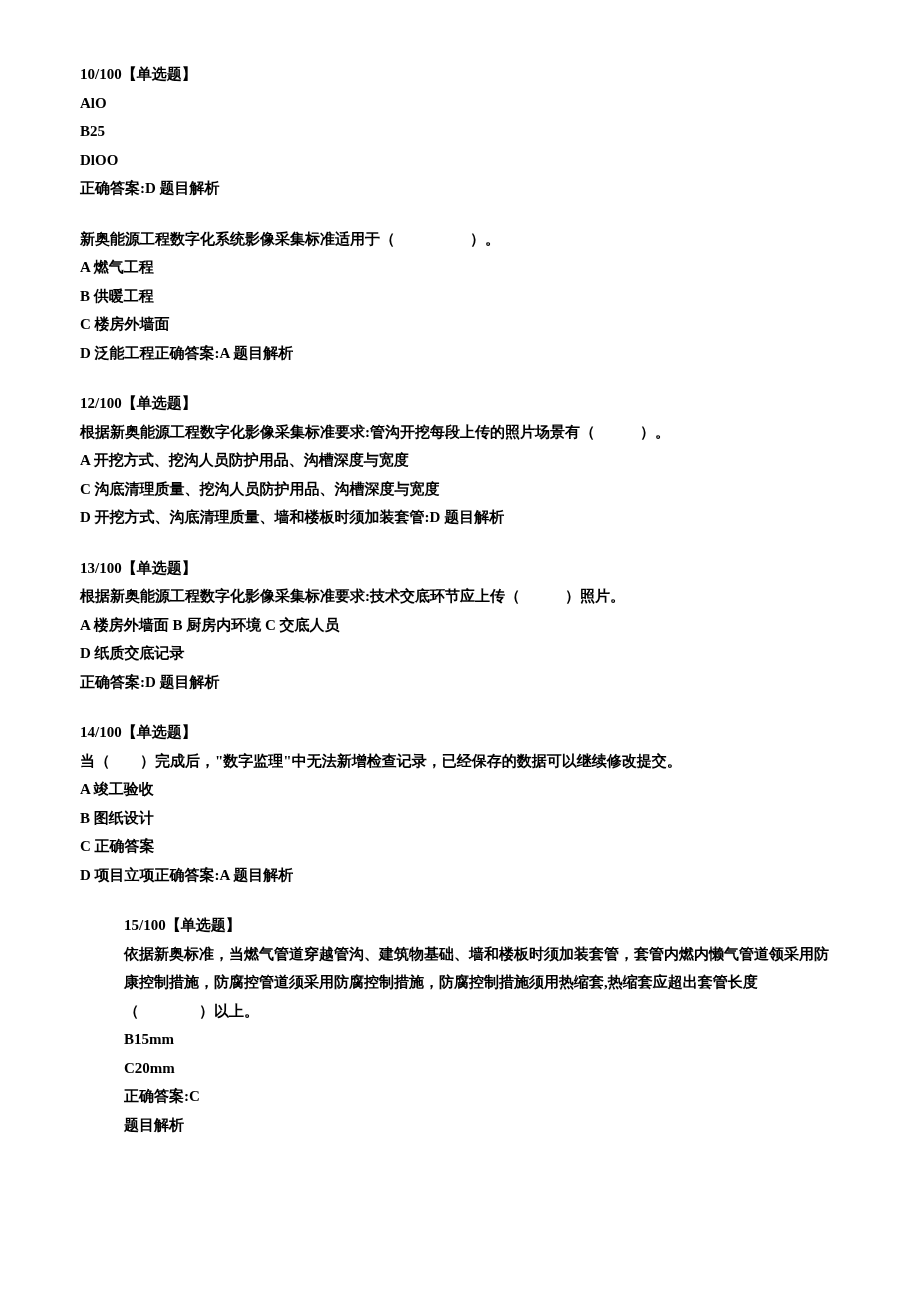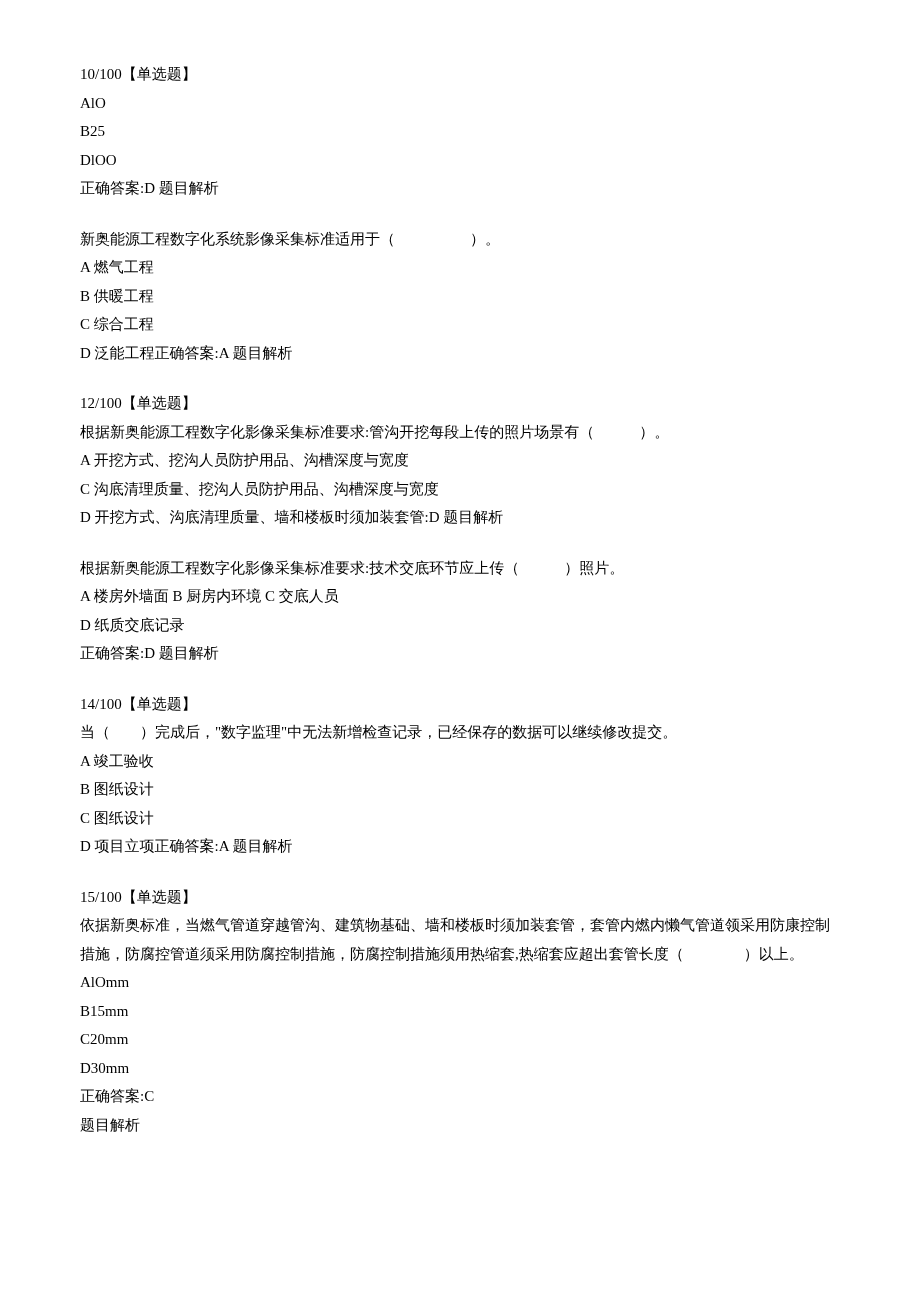--- a/index.html
+++ b/index.html
@@ -8,70 +8,70 @@
     font-family: "SimSun", "宋体", serif;
     font-size: 15px;
     line-height: 1.9;
     color: #000;
     background: #fff;
     width: 920px;
     box-sizing: border-box;
   }
   .question {
     margin-bottom: 22px;
+    font-weight: bold;
   }
   .line {
     display: block;
   }
 </style>
 </head>
 <body>
 
 <div class="question">
   <span class="line">10/100【单选题】</span>
   <span class="line">AlO</span>
   <span class="line">B25</span>
   <span class="line">DlOO</span>
   <span class="line">正确答案:D 题目解析</span>
 </div>
 
 <div class="question">
   <span class="line">新奥能源工程数字化系统影像采集标准适用于（　　　　　）。</span>
   <span class="line">A 燃气工程</span>
   <span class="line">B 供暖工程</span>
-  <span class="line">C 综合工程</span>
+  <span class="line">C 楼房外墙面</span>
   <span class="line">D 泛能工程正确答案:A 题目解析</span>
 </div>
 
 <div class="question">
   <span class="line">12/100【单选题】</span>
   <span class="line">根据新奥能源工程数字化影像采集标准要求:管沟开挖每段上传的照片场景有（　　　）。</span>
   <span class="line">A 开挖方式、挖沟人员防护用品、沟槽深度与宽度</span>
   <span class="line">C 沟底清理质量、挖沟人员防护用品、沟槽深度与宽度</span>
   <span class="line">D 开挖方式、沟底清理质量、墙和楼板时须加装套管:D 题目解析</span>
 </div>
 
 <div class="question">
+  <span class="line">13/100【单选题】</span>
   <span class="line">根据新奥能源工程数字化影像采集标准要求:技术交底环节应上传（　　　）照片。</span>
   <span class="line">A 楼房外墙面 B 厨房内环境 C 交底人员</span>
   <span class="line">D 纸质交底记录</span>
   <span class="line">正确答案:D 题目解析</span>
 </div>
 
 <div class="question">
   <span class="line">14/100【单选题】</span>
   <span class="line">当（　　）完成后，"数字监理"中无法新增检查记录，已经保存的数据可以继续修改提交。</span>
   <span class="line">A 竣工验收</span>
   <span class="line">B 图纸设计</span>
-  <span class="line">C 图纸设计</span>
+  <span class="line">C 正确答案</span>
   <span class="line">D 项目立项正确答案:A 题目解析</span>
 </div>
 
-<div class="question" style="margin-bottom:0;">
+<div class="question" style="margin-bottom:0;margin-left:44px;">
   <span class="line">15/100【单选题】</span>
   <span class="line">依据新奥标准，当燃气管道穿越管沟、建筑物基础、墙和楼板时须加装套管，套管内燃内懒气管道领采用防康控制措施，防腐控管道须采用防腐控制措施，防腐控制措施须用热缩套,热缩套应超出套管长度（　　　　）以上。</span>
-  <span class="line">AlOmm</span>
   <span class="line">B15mm</span>
   <span class="line">C20mm</span>
-  <span class="line">D30mm</span>
   <span class="line">正确答案:C</span>
   <span class="line">题目解析</span>
 </div>
 
 </body></html>

